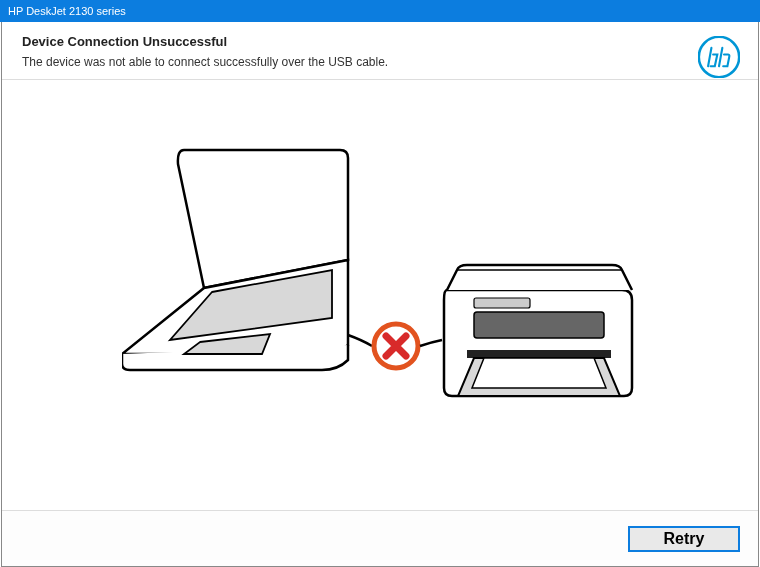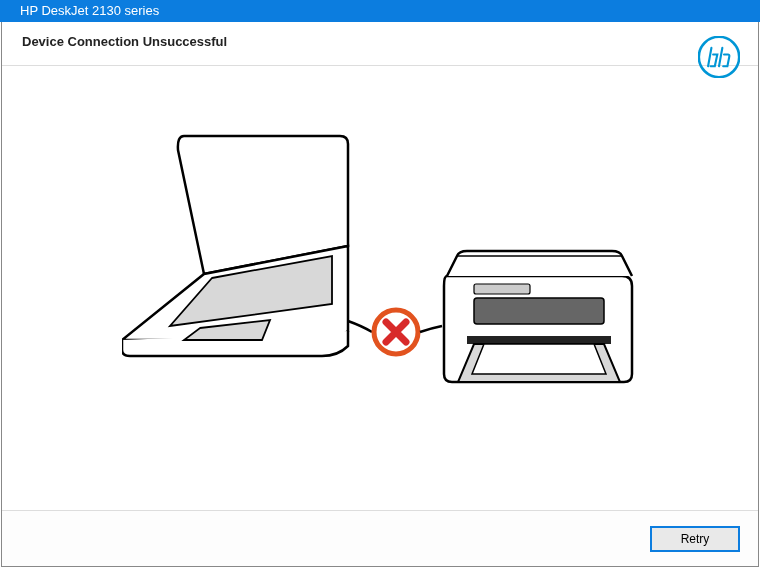--- a/index.html
+++ b/index.html
@@ -13,22 +13,22 @@
       background: #fff;
       width: 760px;
       height: 567px;
       overflow: hidden;
     }
     .titlebar {
       background: #0c7ddf;
       color: #fff;
       height: 22px;
       line-height: 22px;
-      padding-left: 20px;
-      font-size: 13px;
+      padding-left: 8px;
+      font-size: 11px;
     }
     .container {
       border: 1px solid #888;
       border-top: none;
       width: 758px;
       height: 545px;
       margin: 0 1px;
       display: flex;
       flex-direction: column;
     }
@@ -74,44 +74,46 @@
       height: 56px;
       border-top: 1px solid #ddd;
       display: flex;
       justify-content: flex-end;
       align-items: center;
       padding-right: 18px;
       gap: 10px;
       background: #fdfdfd;
     }
     .btn {
-      width: 90px;
+      width: 112px;
       height: 26px;
-      font-size: 12px;
+      font-size: 16px;
       font-family: inherit;
       background: #e9e9e9;
       border: 1px solid #aaa;
       cursor: pointer;
+      font-weight: bold;
     }
     .btn.primary {
       border: 2px solid #0c7ddf;
       background: #e9e9e9;
     }
   </style>
 </head>
 <body>
 
 <div class="titlebar">
   <span>HP DeskJet 2130 series</span>
 </div>
 
 <div class="container">
 
   <div class="header">
     <div class="header-title">Device Connection Unsuccessful</div>
+    <div class="header-sub">The device was not able to connect successfully over the USB cable.</div>
     <div class="hp-logo">
       <svg viewBox="0 0 50 50">
         <circle cx="25" cy="25" r="24" fill="none" stroke="#0096D6" stroke-width="3"></circle>
         <path d="M 16 14 L 12 36 M 18 22 L 23 22 L 20 36 L 15 36" stroke="#0096D6" stroke-width="2.5" fill="none" stroke-linecap="round"></path>
         <path d="M 29 14 L 25 36 M 31 22 L 36 22 Q 38 22 37 26 L 35 36 L 30 36" stroke="#0096D6" stroke-width="2.5" fill="none" stroke-linecap="round"></path>
       </svg>
     </div>
   </div>
 
   <div class="content">

